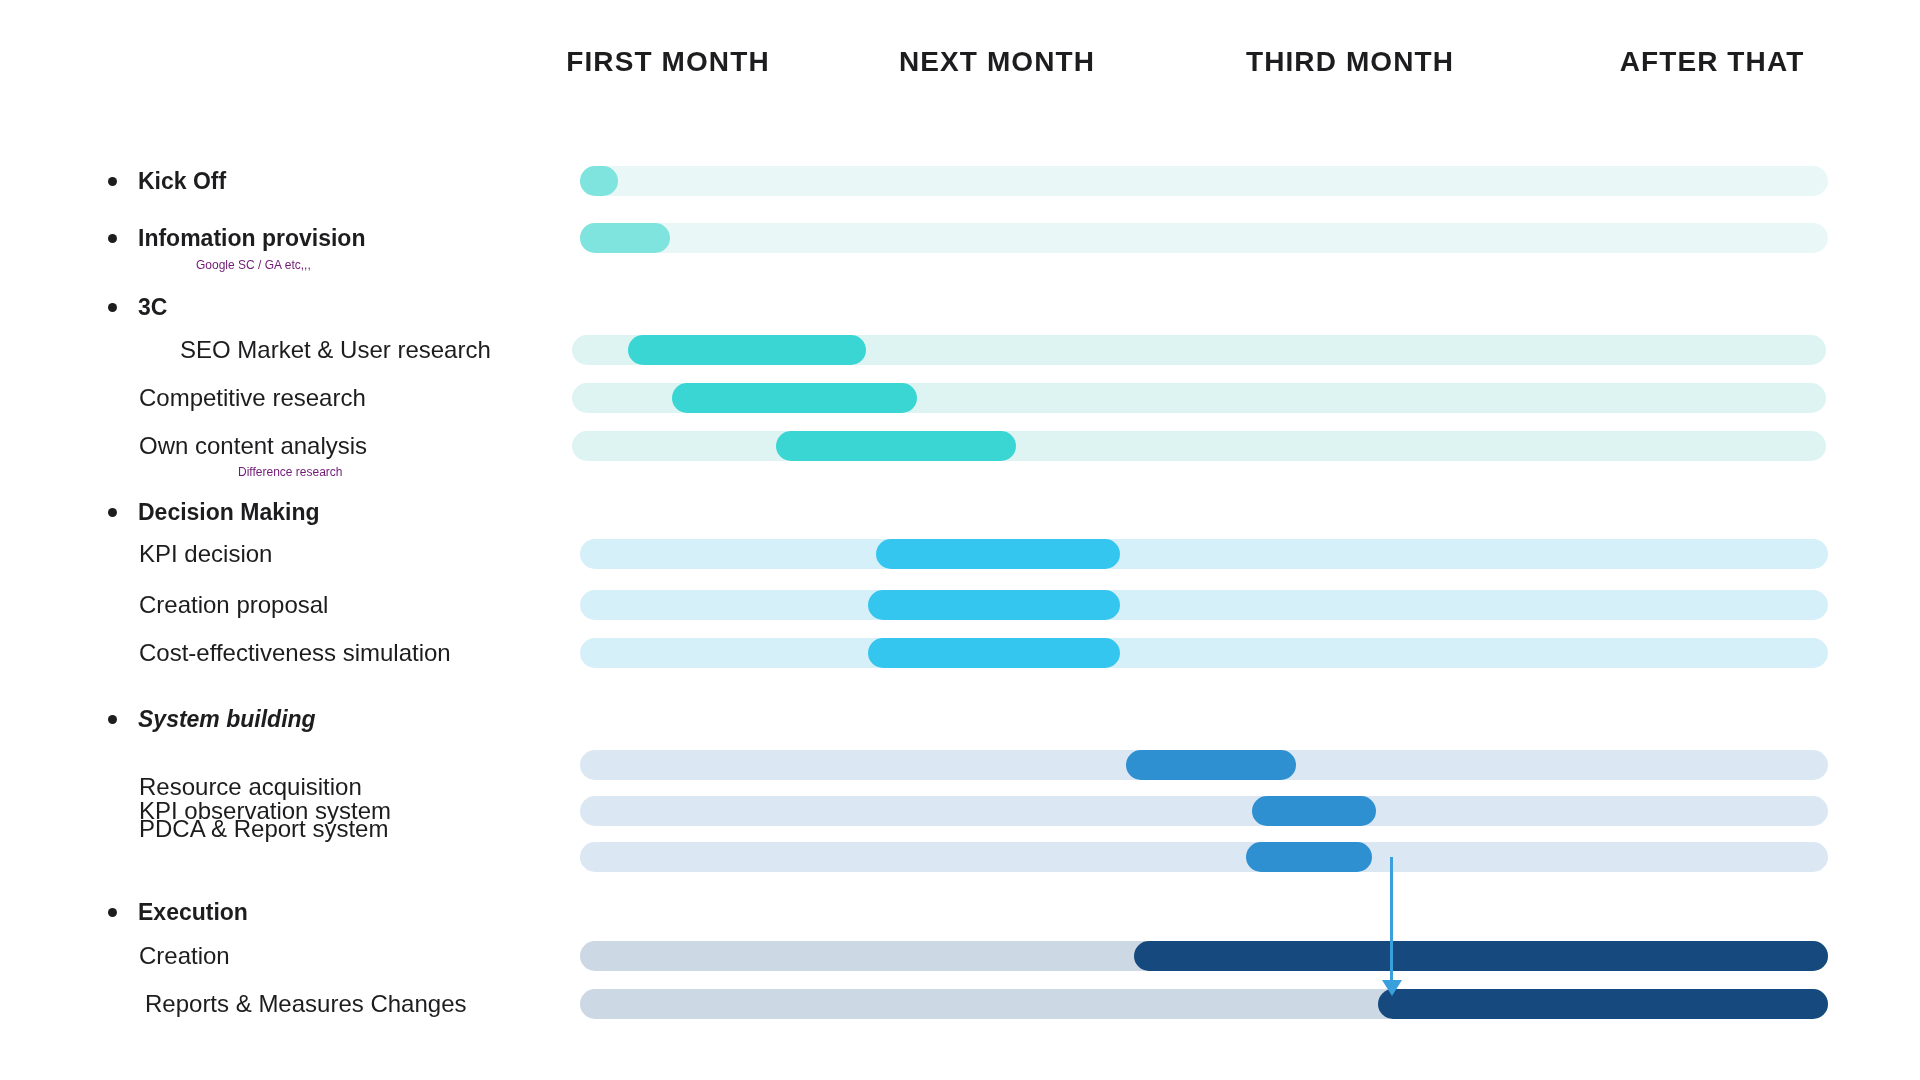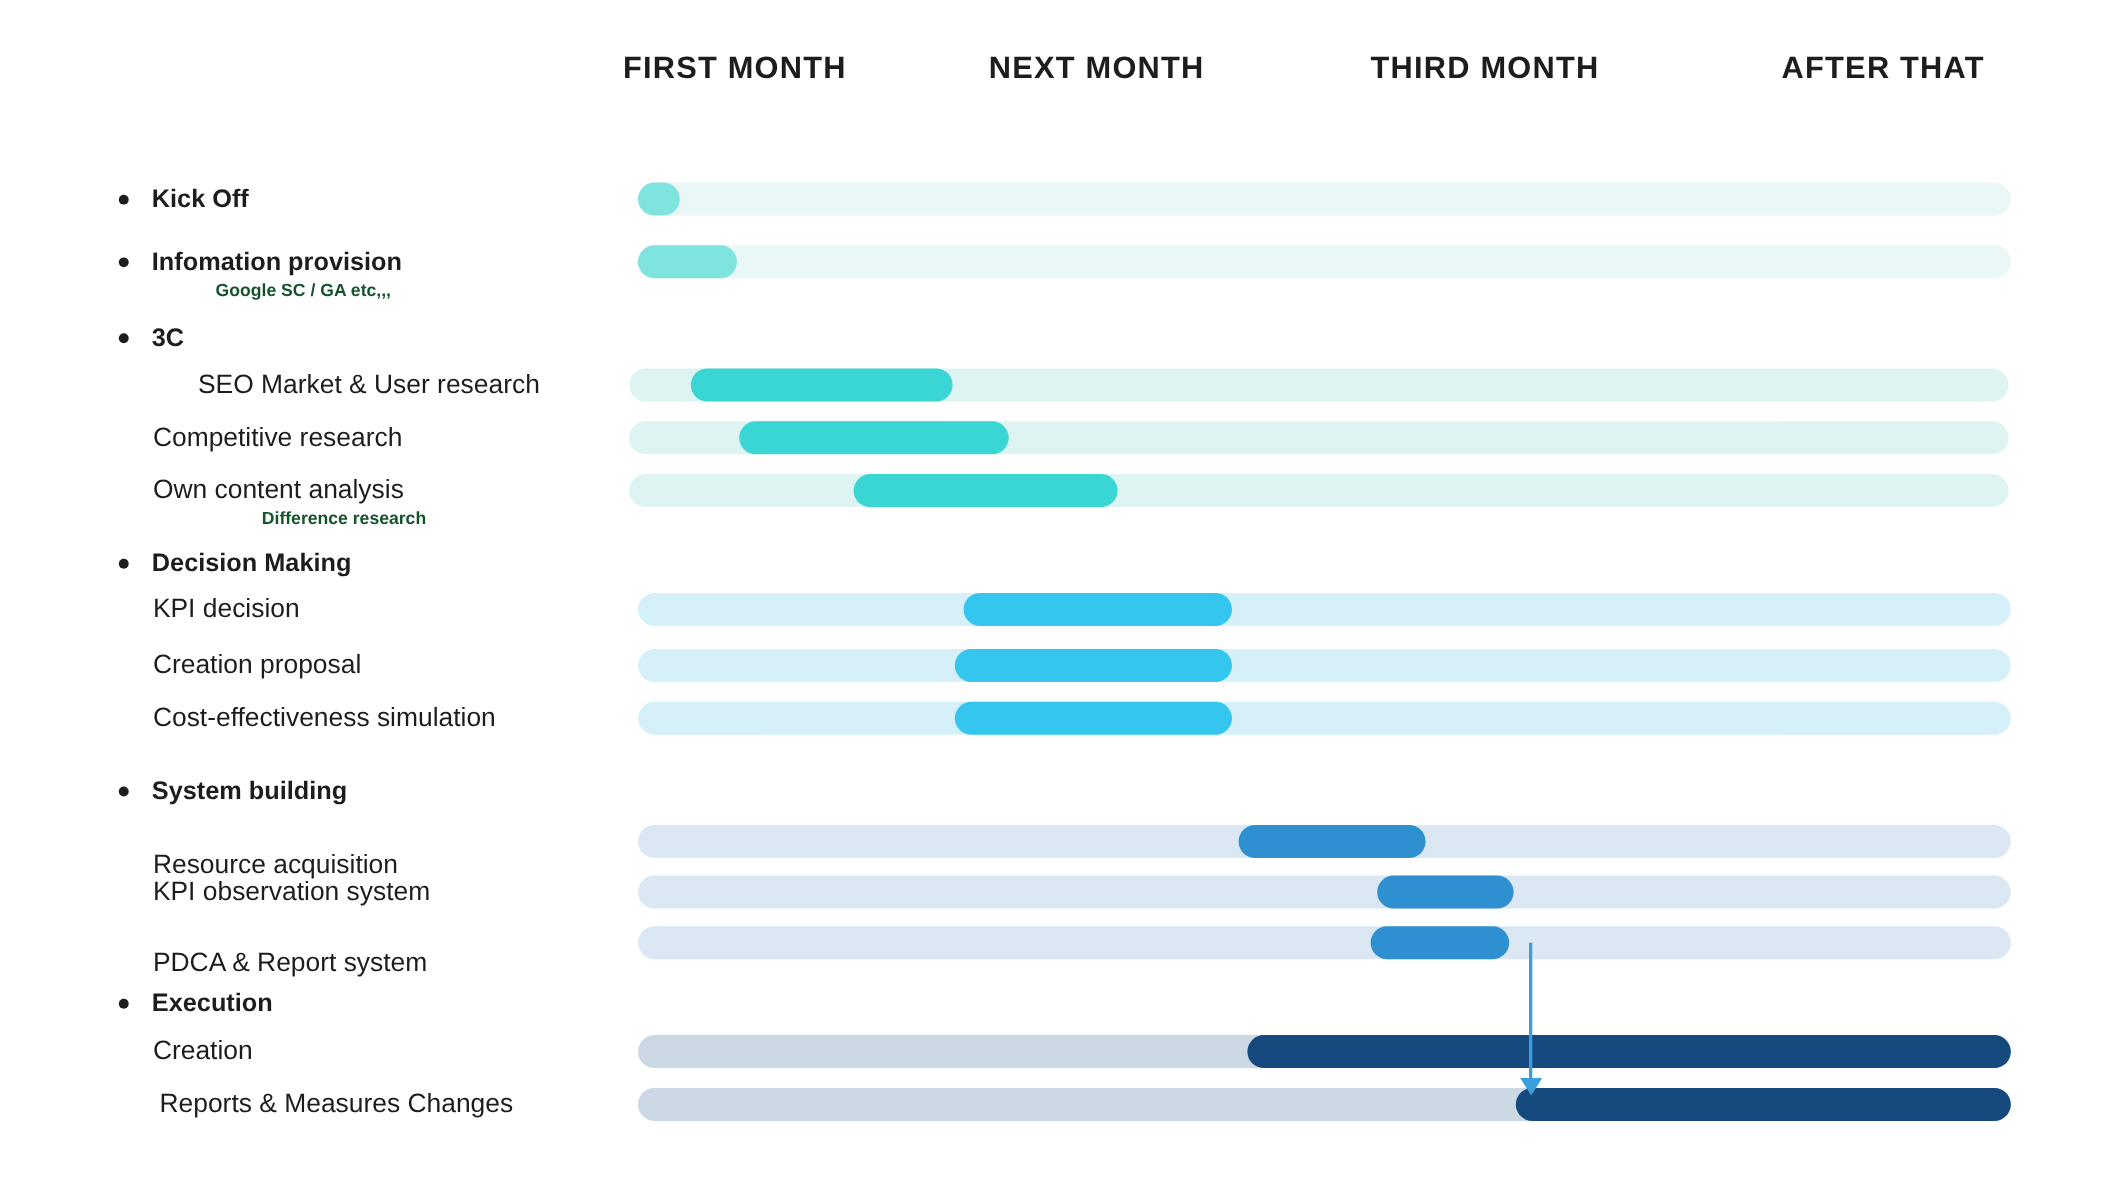--- a/index.html
+++ b/index.html
@@ -33,22 +33,22 @@
   .label.group .bullet{
     position:absolute;left:-30px;top:50%;
     width:9px;height:9px;border-radius:50%;
     background:#1d1d1f;transform:translateY(-50%);
   }
   .label.task{
     font-size:24px;font-weight:normal;
     left:139px;
   }
   .label.sub{
-    font-size:16px;font-weight:bold;
-    color:#14532d;
+    font-size:12px;font-weight:normal;
+    color:#701a75;
   }
 
   
   .track{
     position:absolute;
     height:30px;border-radius:15px;
   }
   .fill{
     position:absolute;
     height:30px;border-radius:15px;
@@ -97,30 +97,30 @@
       <div class="label group" style="top: 512px; transform: translateY(-50%);"><span class="bullet"></span><span>Decision Making</span></div>
       <div class="track" style="left: 580px; top: 539px; width: 1248px; background: rgb(214, 240, 250);"></div>
       <div class="fill" style="left: 876px; top: 539px; width: 244px; background: rgb(53, 198, 239);"></div>
       <div class="label task" style="top: 554px; transform: translateY(-50%);"><span>KPI decision</span></div>
       <div class="track" style="left: 580px; top: 590px; width: 1248px; background: rgb(214, 240, 250);"></div>
       <div class="fill" style="left: 868px; top: 590px; width: 252px; background: rgb(53, 198, 239);"></div>
       <div class="label task" style="top: 605px; transform: translateY(-50%);"><span>Creation proposal</span></div>
       <div class="track" style="left: 580px; top: 638px; width: 1248px; background: rgb(214, 240, 250);"></div>
       <div class="fill" style="left: 868px; top: 638px; width: 252px; background: rgb(53, 198, 239);"></div>
       <div class="label task" style="top: 653px; transform: translateY(-50%);"><span>Cost-effectiveness simulation</span></div>
-      <div class="label group" style="top: 719px; transform: translateY(-50%);"><span class="bullet"></span><span>System building</span></div>
+      <div class="label group" style="top: 719px; transform: translateY(-50%); font-style: italic;"><span class="bullet"></span><span>System building</span></div>
       <div class="track" style="left: 580px; top: 750px; width: 1248px; background: rgb(219, 232, 244);"></div>
       <div class="fill" style="left: 1126px; top: 750px; width: 170px; background: rgb(46, 143, 209);"></div>
       <div class="label task" style="top: 787px; transform: translateY(-50%);"><span>Resource acquisition</span></div>
       <div class="track" style="left: 580px; top: 796px; width: 1248px; background: rgb(219, 232, 244);"></div>
       <div class="fill" style="left: 1252px; top: 796px; width: 124px; background: rgb(46, 143, 209);"></div>
       <div class="label task" style="top: 811px; transform: translateY(-50%);"><span>KPI observation system</span></div>
       <div class="track" style="left: 580px; top: 842px; width: 1248px; background: rgb(219, 232, 244);"></div>
       <div class="fill" style="left: 1246px; top: 842px; width: 126px; background: rgb(46, 143, 209);"></div>
-      <div class="label task" style="top: 876px; transform: translateY(-50%); text-align: right;"><span>PDCA &amp; Report system</span></div>
+      <div class="label task" style="top: 829px; transform: translateY(-50%); text-align: right;"><span>PDCA &amp; Report system</span></div>
       <div class="label group" style="top: 912px; transform: translateY(-50%);"><span class="bullet"></span><span>Execution</span></div>
       <div class="track" style="left: 580px; top: 941px; width: 1248px; background: rgb(204, 216, 227);"></div>
       <div class="fill" style="left: 1134px; top: 941px; width: 694px; background: rgb(22, 73, 125);"></div>
       <div class="label task" style="top: 956px; transform: translateY(-50%);"><span>Creation</span></div>
       <div class="track" style="left: 580px; top: 989px; width: 1248px; background: rgb(204, 216, 227);"></div>
       <div class="fill" style="left: 1378px; top: 989px; width: 450px; background: rgb(22, 73, 125);"></div>
       <div class="label task" style="top: 1004px; transform: translateY(-50%); left: 145px;"><span>Reports &amp; Measures Changes</span></div>
     </div>
 
   <div id="arrow-layer">

